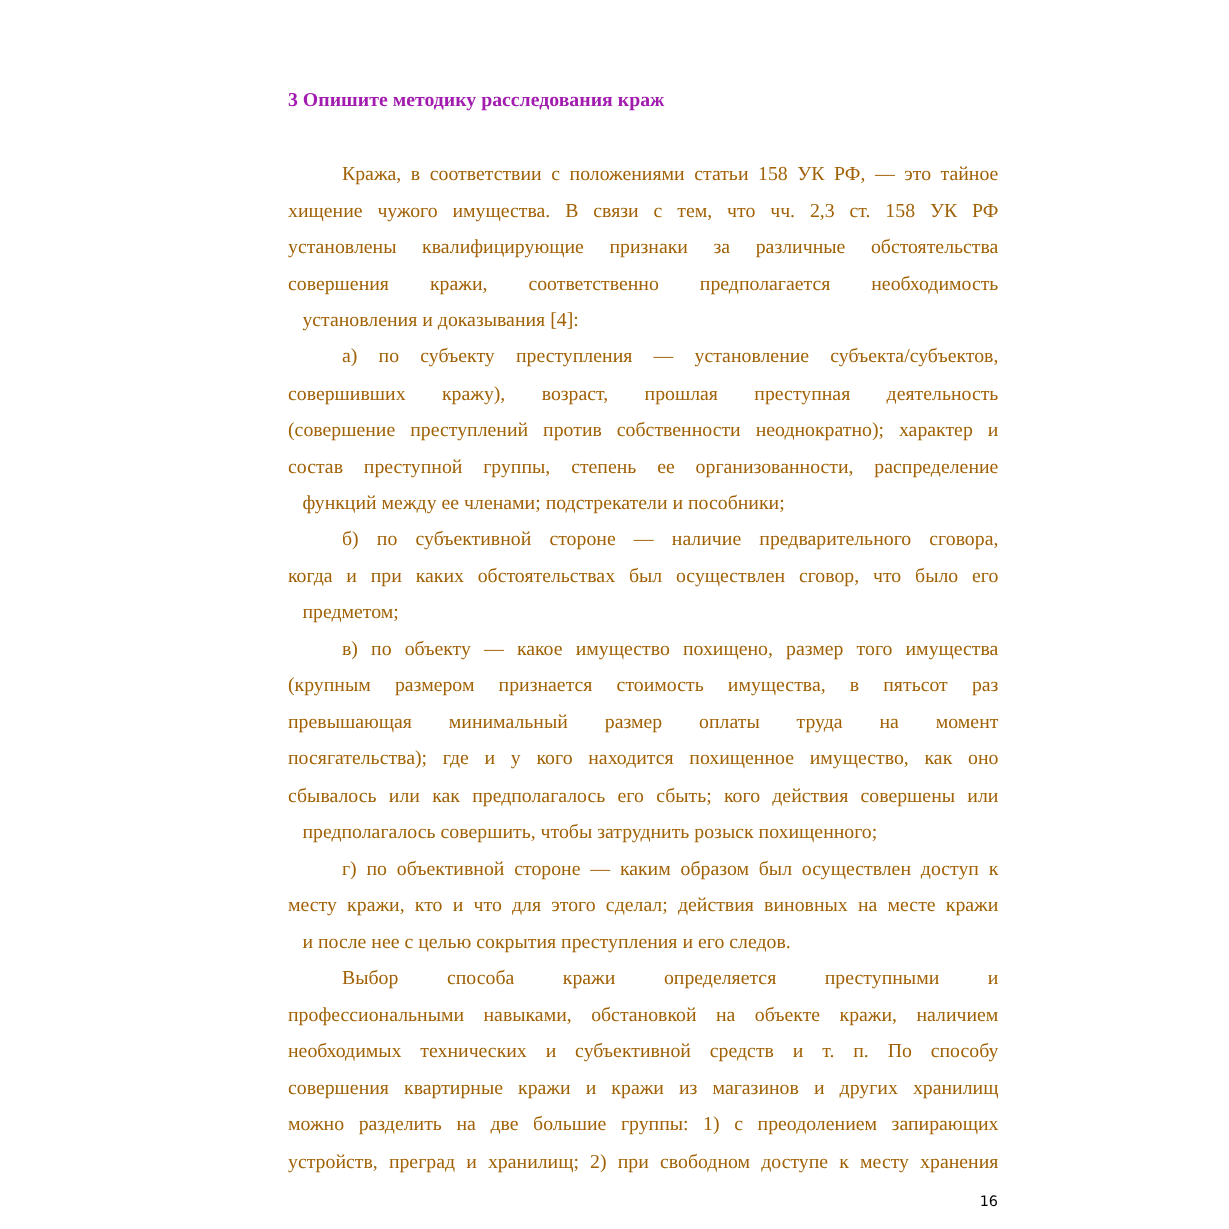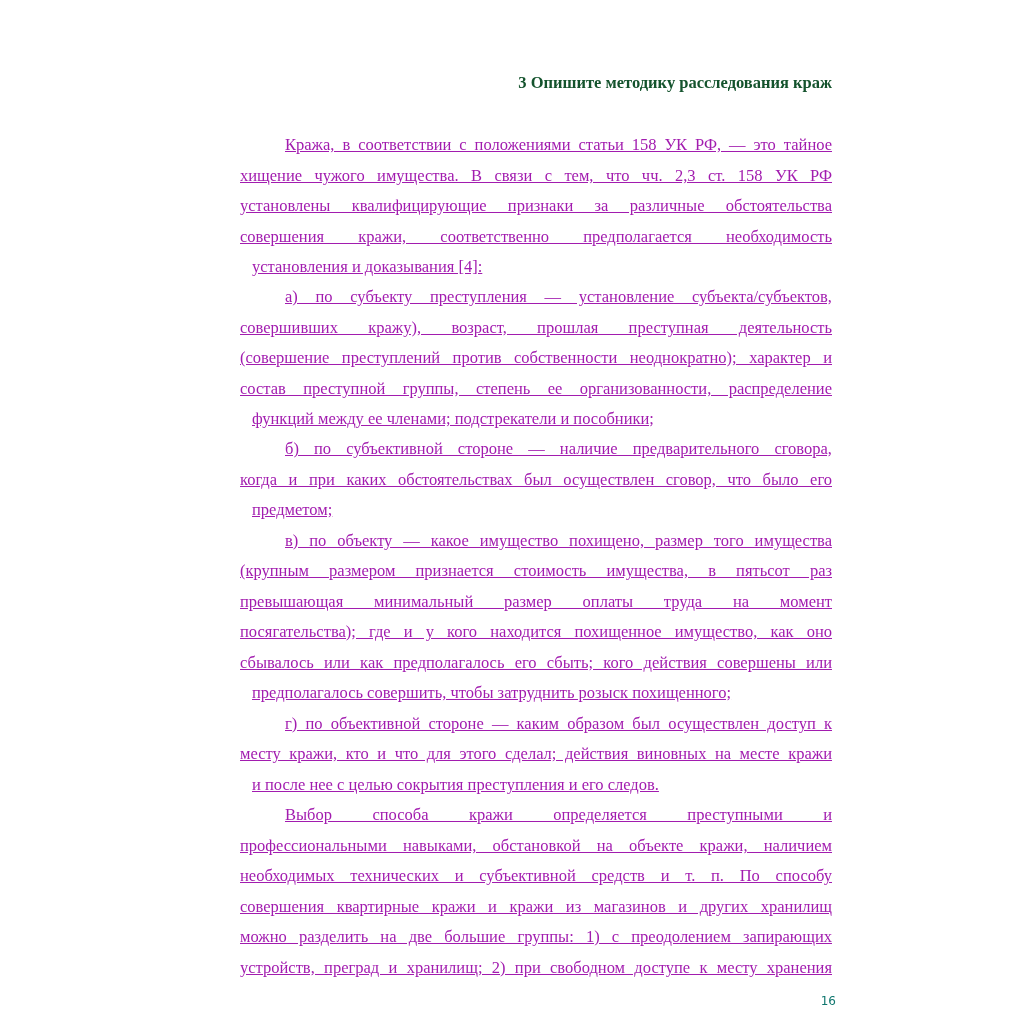--- a/index.html
+++ b/index.html
@@ -1,34 +1,34 @@
 <!DOCTYPE html>
 <html><head>
   <meta charset="utf-8">
   <style>
     html, body { margin: 0; padding: 0; background: #ffffff; }
     body { width: 1024px; height: 1024px; position: relative; overflow: hidden; }
     .page { position: absolute; left: 0; top: 0; width: 1024px; height: 1024px; background: #fff; }
     .title {
       position: absolute; left: 240px; width: 592px; top: 72px;
-      text-align: right; font-family: "Liberation Serif", serif;
-      font-weight: bold; font-size: 16.5px; color: #14532d; line-height: 22px;
+      text-align: left; font-family: "Liberation Serif", serif;
+      font-weight: bold; font-size: 16.5px; color: #a21caf; line-height: 22px;
     }
     .line {
       position: absolute; left: 240px; width: 592px; height: 22px;
-      font-family: "Liberation Serif", serif; font-size: 16.5px; color: #a21caf;
+      font-family: "Liberation Serif", serif; font-size: 16.5px; color: #a16207;
       line-height: 22px; white-space: nowrap;
-      text-align: justify; text-align-last: justify; text-decoration: underline;
+      text-align: justify; text-align-last: justify;
     }
     .line.indent { left: 285px; width: 547px; }
     .line.last { text-align-last: left; margin-left: 12px; }
     .page-number {
       position: absolute; left: 812px; top: 994px; width: 24px;
-      font-family: "DejaVu Sans", sans-serif; font-size: 12px; color: #0f766e;
-      text-align: right;
+      font-family: "DejaVu Sans", sans-serif; font-size: 12px; color: #000000;
+      text-align: center;
     }
   </style>
 </head>
 <body>
 
 <div class="page">
   <div class="title">3 Опишите методику расследования краж</div>
 
   <div class="line indent" style="top:134px">Кража, в соответствии с положениями статьи 158 УК РФ, — это тайное</div>
   <div class="line" style="top:165px">хищение чужого имущества. В связи с тем, что чч. 2,3 ст. 158 УК РФ</div>

